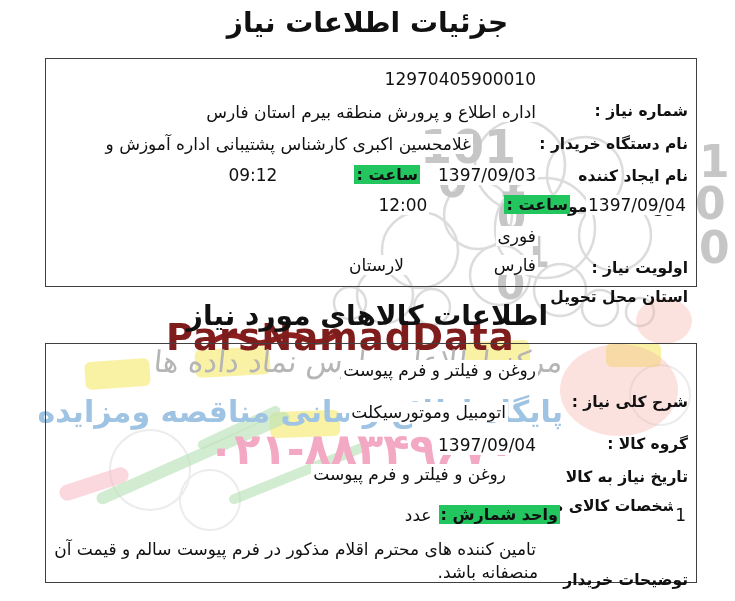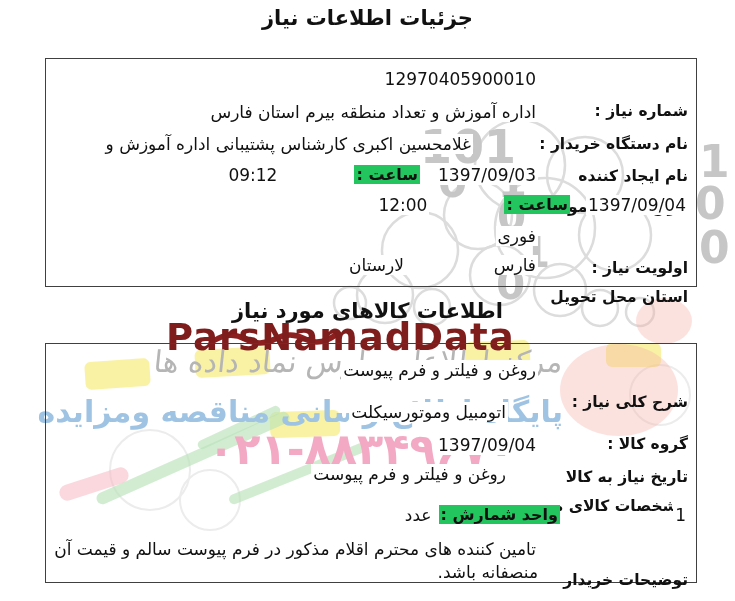--- a/index.html
+++ b/index.html
@@ -37,21 +37,21 @@
   .p1{left:560px;top:344px;width:118px;height:92px;}
   .p2{left:636px;top:298px;width:56px;height:46px;}
   .p3{left:58px;top:476px;width:72px;height:16px;transform:rotate(-18deg);border-radius:8px;background:rgba(246,178,190,0.5);}
   .green{background:rgba(186,226,186,0.65);border-radius:6px;}
   .g1{left:88px;top:452px;width:210px;height:12px;transform:rotate(-24deg);}
   .g2{left:224px;top:468px;width:150px;height:10px;transform:rotate(-22deg);}
   .g3{left:194px;top:423px;width:90px;height:9px;transform:rotate(-25deg);}
 
   
   .title{position:absolute;left:0;width:735px;text-align:center;z-index:2;
-         font-size:21px;font-weight:bold;direction:rtl;}
+         font-size:28px;font-weight:bold;direction:rtl;}
   .t1{top:6px;}
   .t2{top:299px;}
   .box{position:absolute;left:45px;width:652px;border:1px solid #404040;z-index:2;
        box-sizing:border-box;direction:rtl;background:transparent;}
   .box1{top:58px;height:229px;padding:10px 8px 0 8px;}
   .box2{top:343px;height:240px;padding:16px 8px 0 8px;}
   .row{display:flex;direction:rtl;align-items:flex-start;}
   .box1 .r1{height:33px;} .box1 .r2{height:32px;} .box1 .r3{height:31px;}
   .box1 .r4{height:30px;} .box1 .r5{height:31px;} .box1 .r6{height:29px;} .box1 .r7{height:28px;}
   .box2 .r1{height:42px;} .box2 .r2{height:33px;} .box2 .r3{height:29px;}
@@ -131,21 +131,21 @@
   <div class="title t1">جزئیات اطلاعات نیاز</div>
   <div class="title t2">اطلاعات کالاهای مورد نیاز</div>
 
   <div class="box box1">
     <div class="row r1">
       <div class="lbl">شماره نیاز :</div>
       <div class="v1 val"><span class="ltr">12970405900010</span></div>
     </div>
     <div class="row r2">
       <div class="lbl">نام دستگاه خریدار :</div>
-      <div class="val"><span>اداره آموزش و تعداد منطقه بیرم استان فارس</span></div>
+      <div class="val"><span>اداره اطلاع و پرورش منطقه بیرم استان فارس</span></div>
     </div>
     <div class="row r3">
       <div class="lbl">نام ایجاد کننده</div>
       <div class="val indent65"><span>غلامحسین اکبری کارشناس پشتیبانی اداره آموزش و</span></div>
     </div>
     <div class="row r4">
       <div class="lbl">تاریخ اعلان عمومی :</div>
       <div class="v1 val"><span class="ltr">1397/09/03</span></div>
       <div class="lbl2 saat">ساعت :</div>
       <div class="val timegap"><span class="ltr">09:12</span></div>

